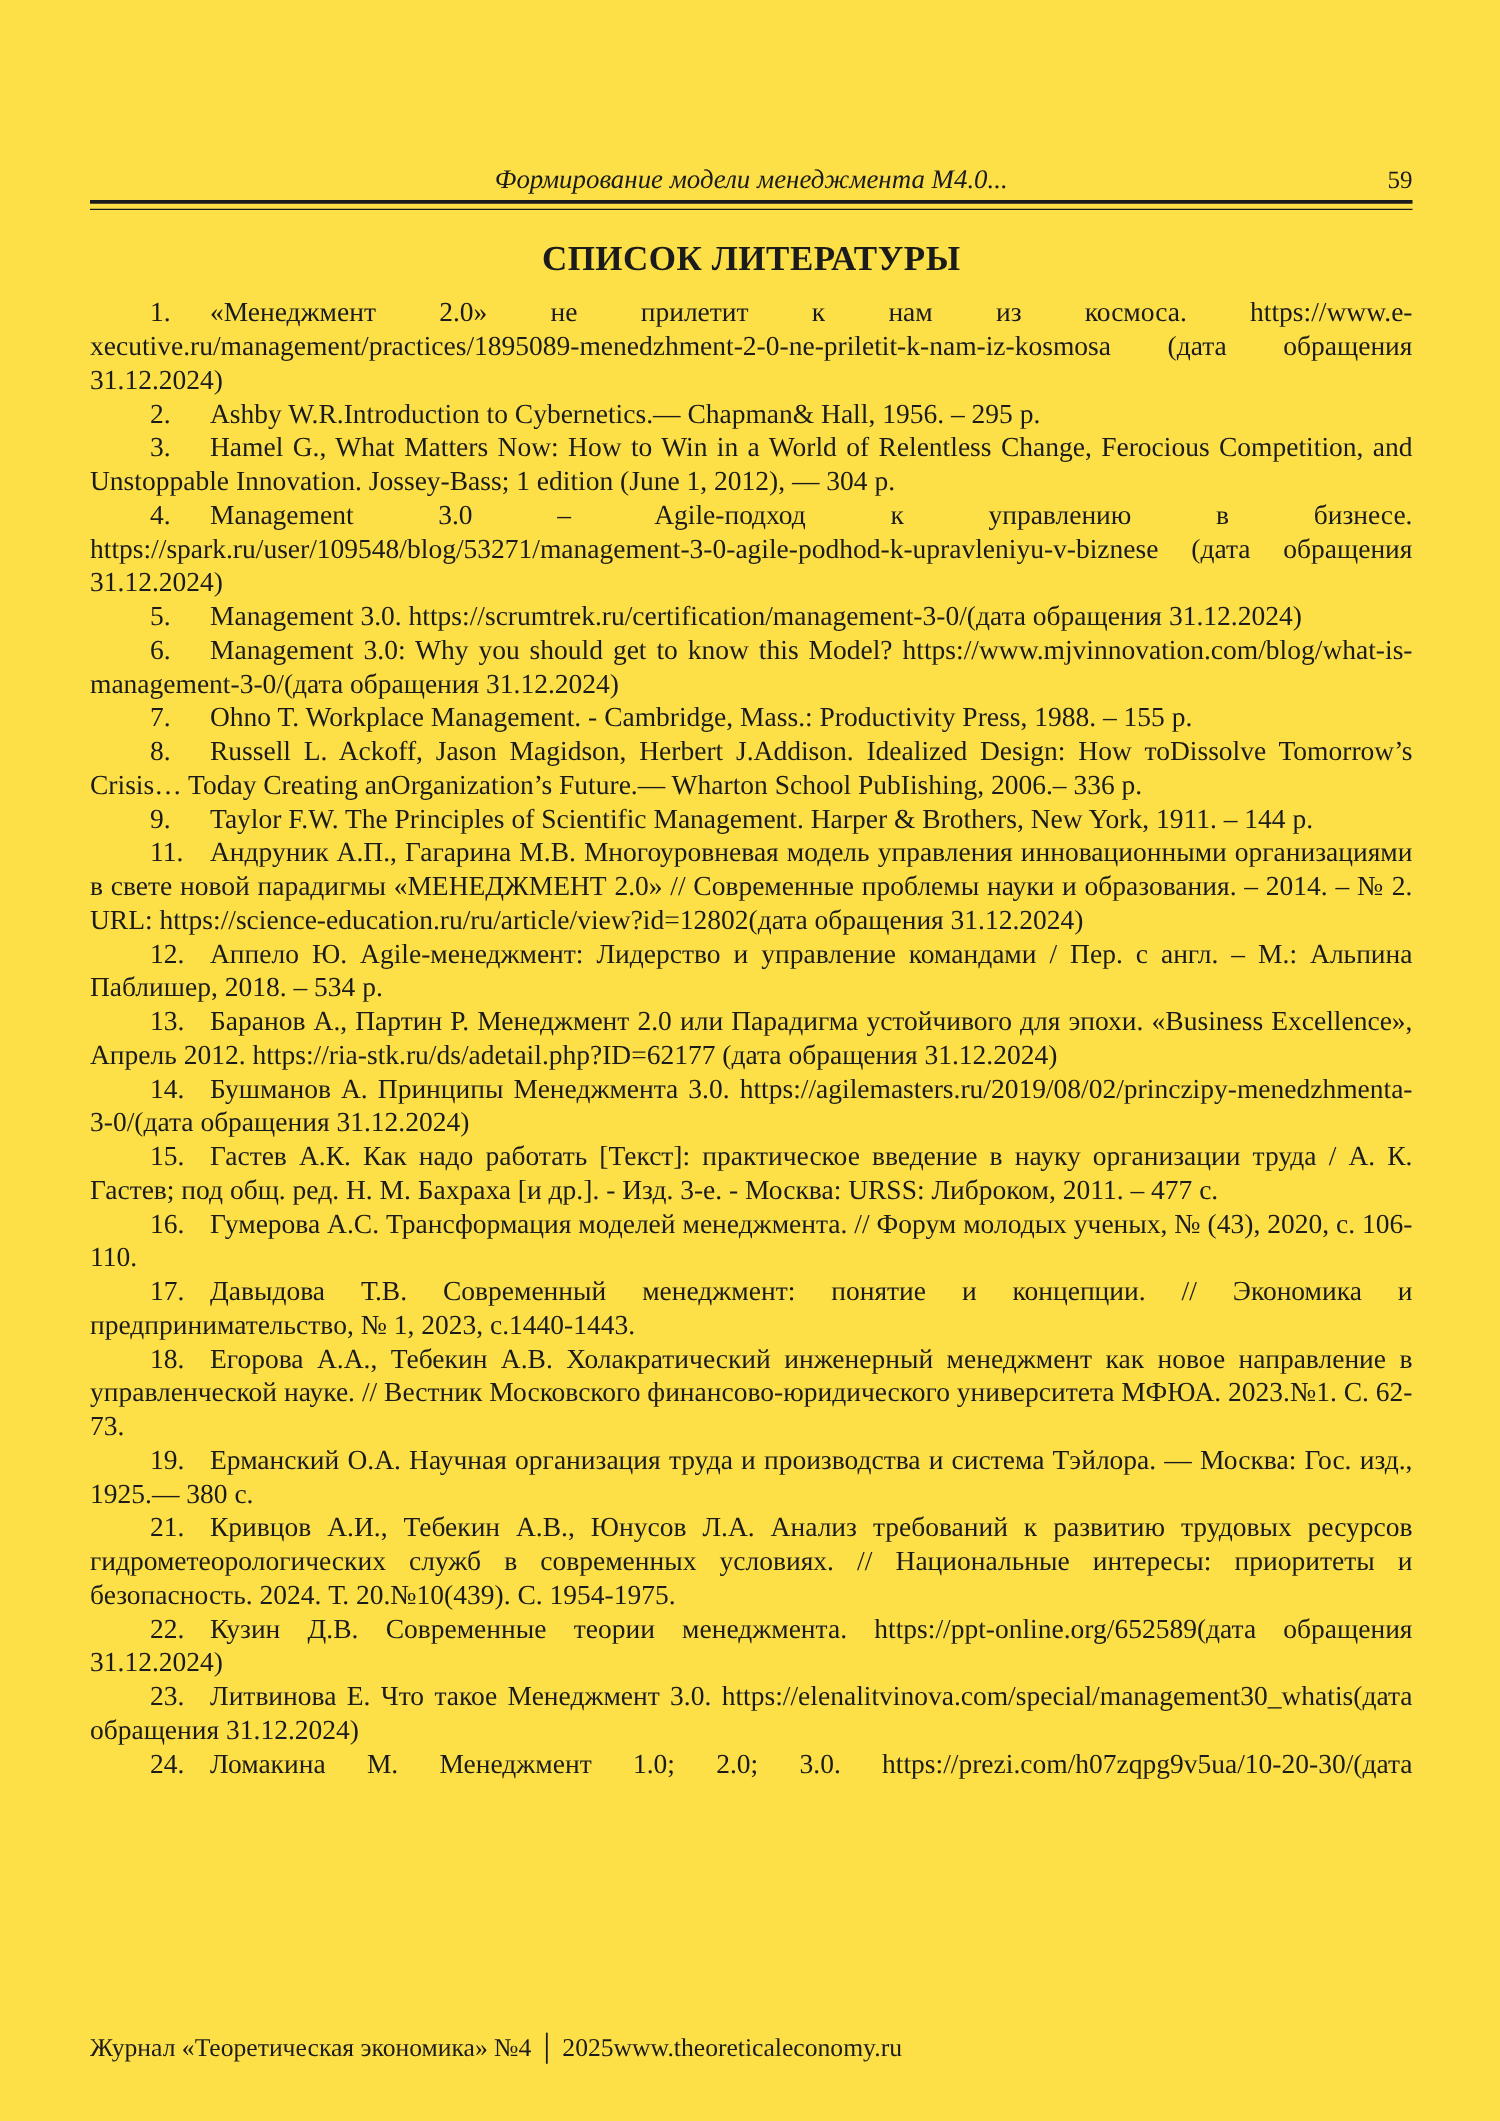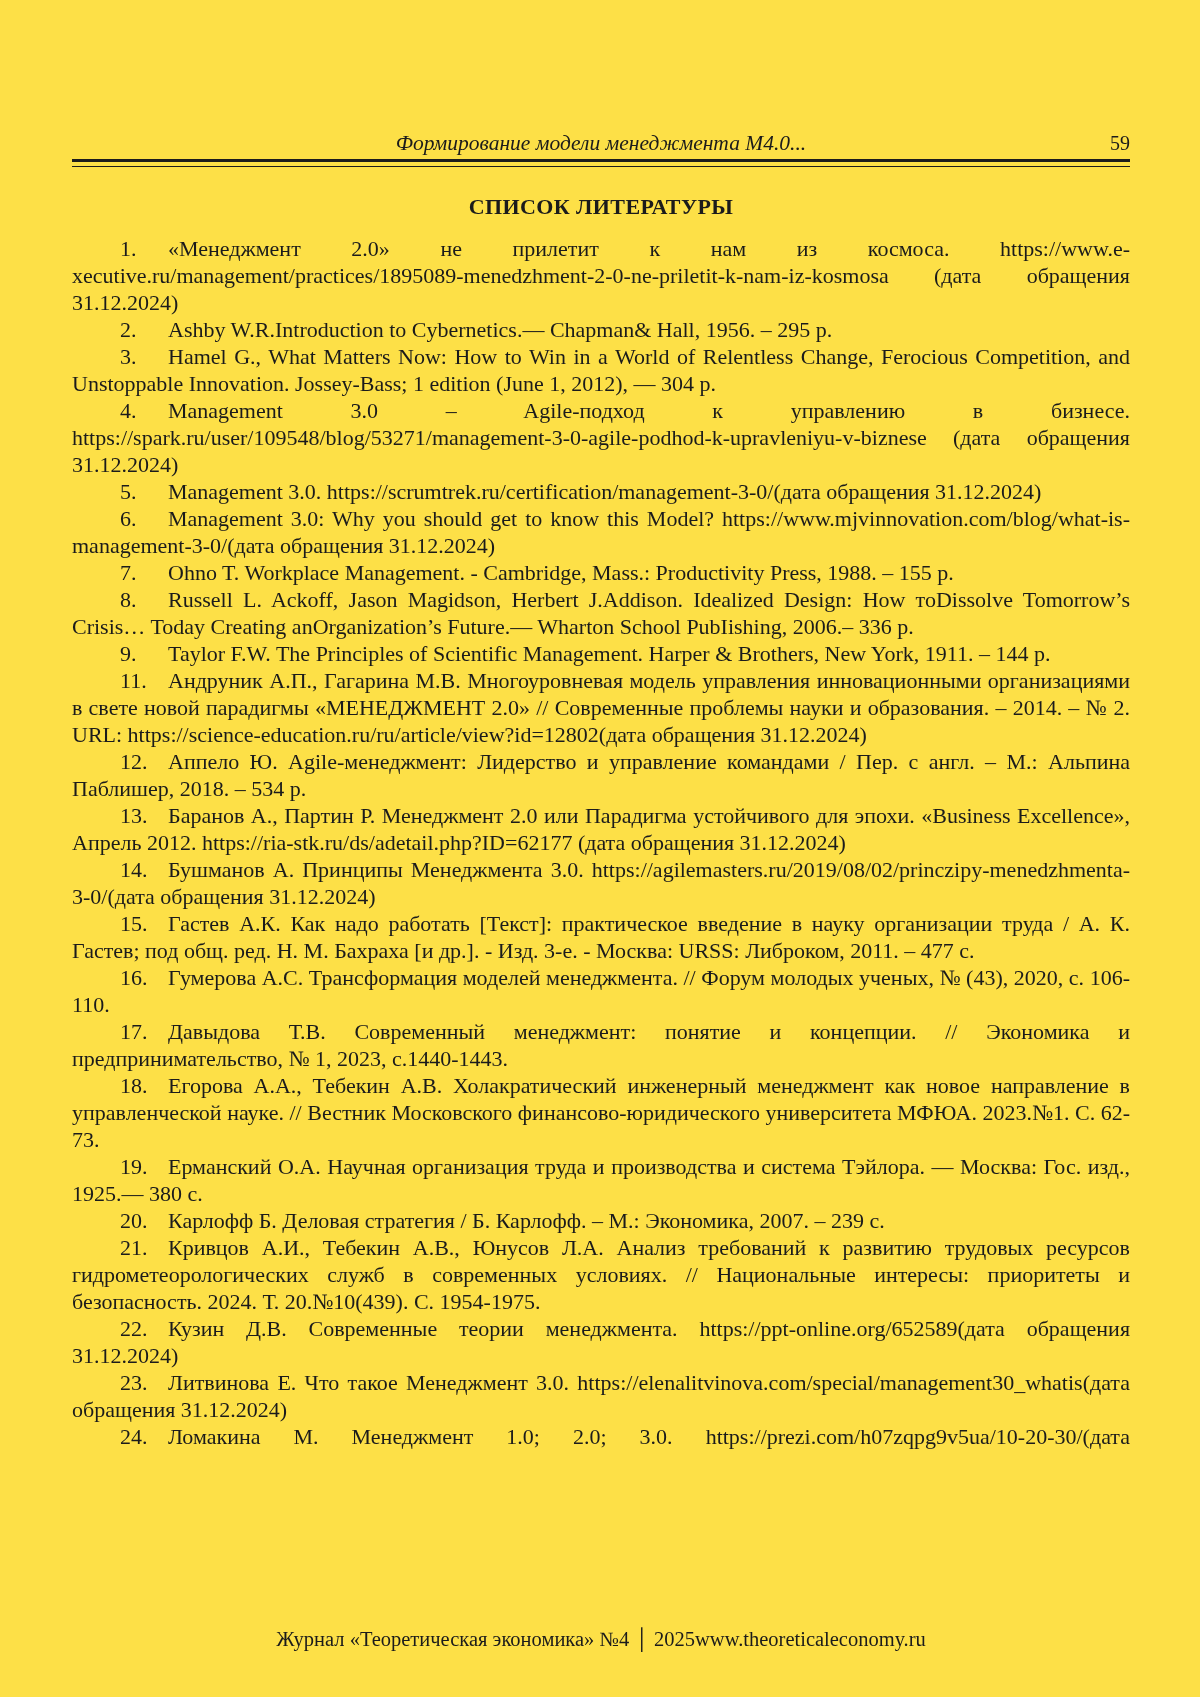--- a/index.html
+++ b/index.html
@@ -41,21 +41,21 @@
   .header-rule {
     margin-top: 3px;
     height: 4px;
     border-top: 3px solid #1c1c1c;
     border-bottom: 1.5px solid #1c1c1c;
   }
   
   .section-title {
     margin: 27px 0 15px 0;
     text-align: center;
-    font-size: 22px;
+    font-size: 28px;
     font-weight: bold;
     letter-spacing: 0.4px;
     line-height: 26px;
   }
   
   .ref-list { }
   .ref {
     margin: 0;
     font-size: 22px;
     line-height: 27px;
@@ -76,21 +76,21 @@
   .ref.cut-off {
     text-align-last: justify;
   }
   
   .footer {
     position: absolute;
     left: 72px;
     right: 70px;
     top: 1626px;
     display: flex;
-    justify-content: center;
+    justify-content: flex-start;
     align-items: baseline;
     font-size: 20.5px;
     line-height: 26px;
   }
   .footer .journal { text-align: left; }
   .footer .site { text-align: right; }
 </style>
 </head>
 <body>
 
@@ -118,21 +118,20 @@
       <p class="ref"><span class="ref-num">9.</span><span class="ref-gap"></span><span>Taylor F.W. The Principles of Scientific Management. Harper &amp; Brothers, New York, 1911. – 144 p.</span></p>
       <p class="ref"><span class="ref-num">11.</span><span class="ref-gap"></span><span>Андруник А.П., Гагарина М.В. Многоуровневая модель управления инновационными организациями в свете новой парадигмы «МЕНЕДЖМЕНТ 2.0» // Современные проблемы науки и образования. – 2014. – № 2. URL: https://science-education.ru/ru/article/view?id=12802(дата обращения 31.12.2024)</span></p>
       <p class="ref"><span class="ref-num">12.</span><span class="ref-gap"></span><span>Аппело Ю. Agile-менеджмент: Лидерство и управление командами / Пер. с англ. – М.: Альпина Паблишер, 2018. – 534 p.</span></p>
       <p class="ref"><span class="ref-num">13.</span><span class="ref-gap"></span><span>Баранов А., Партин Р. Менеджмент 2.0 или Парадигма устойчивого для эпохи. «Business Excellence», Апрель 2012. https://ria-stk.ru/ds/adetail.php?ID=62177 (дата обращения 31.12.2024)</span></p>
       <p class="ref"><span class="ref-num">14.</span><span class="ref-gap"></span><span>Бушманов А. Принципы Менеджмента 3.0. https://agilemasters.ru/2019/08/02/princzipy-menedzhmenta-3-0/(дата обращения 31.12.2024)</span></p>
       <p class="ref"><span class="ref-num">15.</span><span class="ref-gap"></span><span>Гастев А.К. Как надо работать [Текст]: практическое введение в науку организации труда / А. К. Гастев; под общ. ред. Н. М. Бахраха [и др.]. - Изд. 3-е. - Москва: URSS: Либроком, 2011. – 477 с.</span></p>
       <p class="ref"><span class="ref-num">16.</span><span class="ref-gap"></span><span>Гумерова А.С. Трансформация моделей менеджмента. // Форум молодых ученых, № (43), 2020, с. 106-110.</span></p>
       <p class="ref"><span class="ref-num">17.</span><span class="ref-gap"></span><span>Давыдова Т.В. Современный менеджмент: понятие и концепции. // Экономика и предпринимательство, № 1, 2023, с.1440-1443.</span></p>
       <p class="ref"><span class="ref-num">18.</span><span class="ref-gap"></span><span>Егорова А.А., Тебекин А.В. Холакратический инженерный менеджмент как новое направление в управленческой науке. // Вестник Московского финансово-юридического университета МФЮА. 2023.№1. С. 62-73.</span></p>
       <p class="ref"><span class="ref-num">19.</span><span class="ref-gap"></span><span>Ерманский О.А. Научная организация труда и производства и система Тэйлора. — Москва: Гос. изд., 1925.— 380 с.</span></p>
-      <p class="ref"><span class="ref-num">20.</span><span class="ref-gap"></span><span>Карлофф Б. Деловая стратегия / Б. Карлофф. – М.: Экономика, 2007. – 239 с.</span></p>
       <p class="ref"><span class="ref-num">21.</span><span class="ref-gap"></span><span>Кривцов А.И., Тебекин А.В., Юнусов Л.А. Анализ требований к развитию трудовых ресурсов гидрометеорологических служб в современных условиях. // Национальные интересы: приоритеты и безопасность. 2024. Т. 20.№10(439). С. 1954-1975.</span></p>
       <p class="ref"><span class="ref-num">22.</span><span class="ref-gap"></span><span>Кузин Д.В. Современные теории менеджмента. https://ppt-online.org/652589(дата обращения 31.12.2024)</span></p>
       <p class="ref"><span class="ref-num">23.</span><span class="ref-gap"></span><span>Литвинова Е. Что такое Менеджмент 3.0. https://elenalitvinova.com/special/management30_whatis(дата обращения 31.12.2024)</span></p>
       <p class="ref cut-off"><span class="ref-num">24.</span><span class="ref-gap"></span><span>Ломакина М. Менеджмент 1.0; 2.0; 3.0. https://prezi.com/h07zqpg9v5ua/10-20-30/(дата</span></p>
     </div>
 
   <div class="footer">
     <div class="journal">Журнал «Теоретическая экономика» №4 │ 2025</div>
     <div class="site">www.theoreticaleconomy.ru</div>
   </div>

